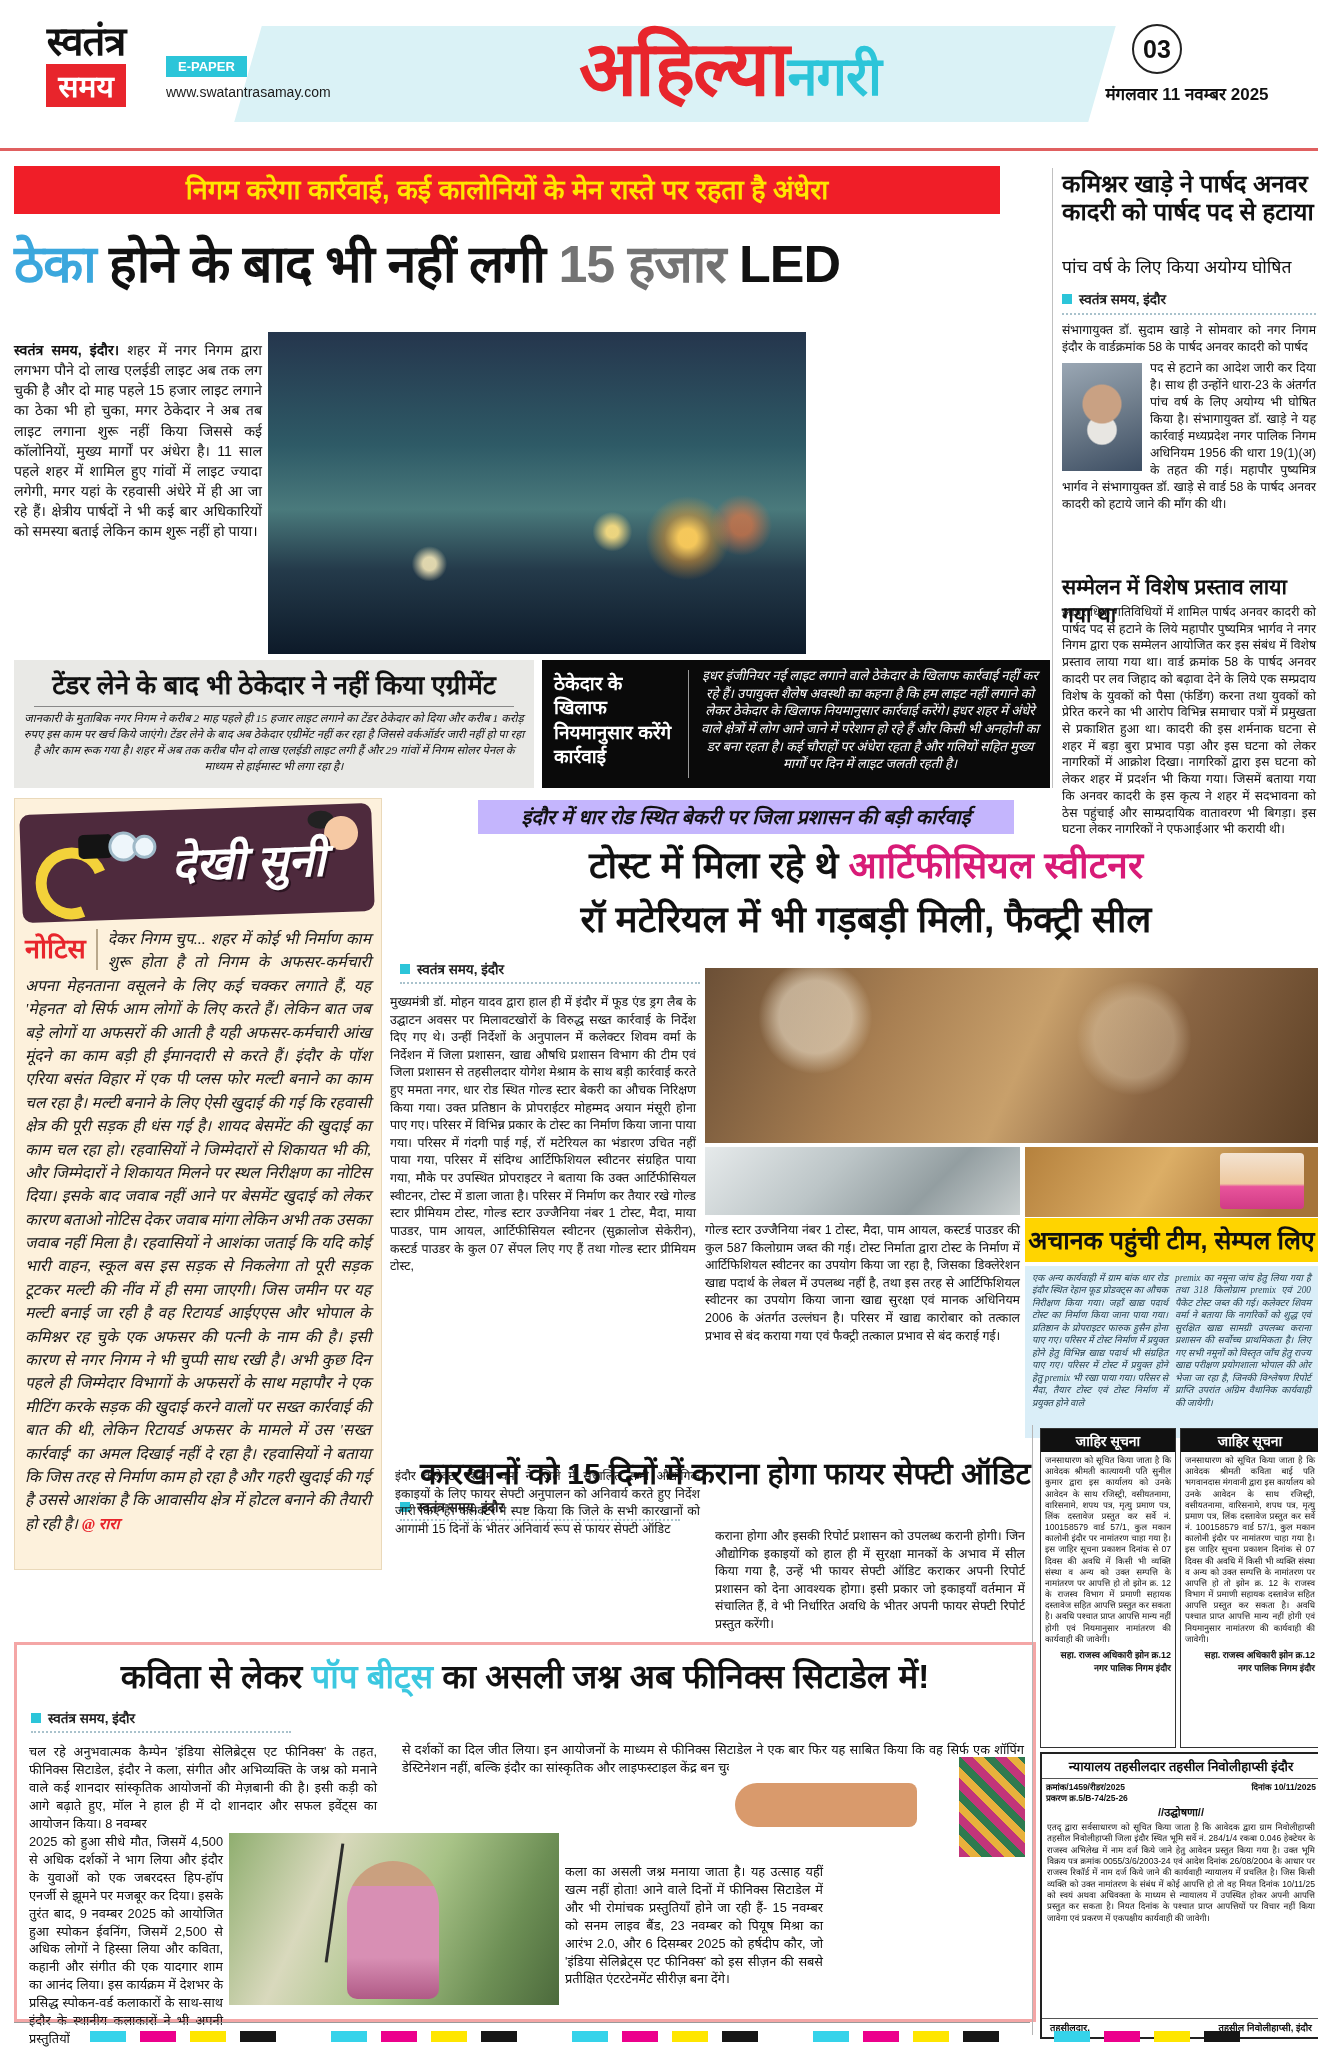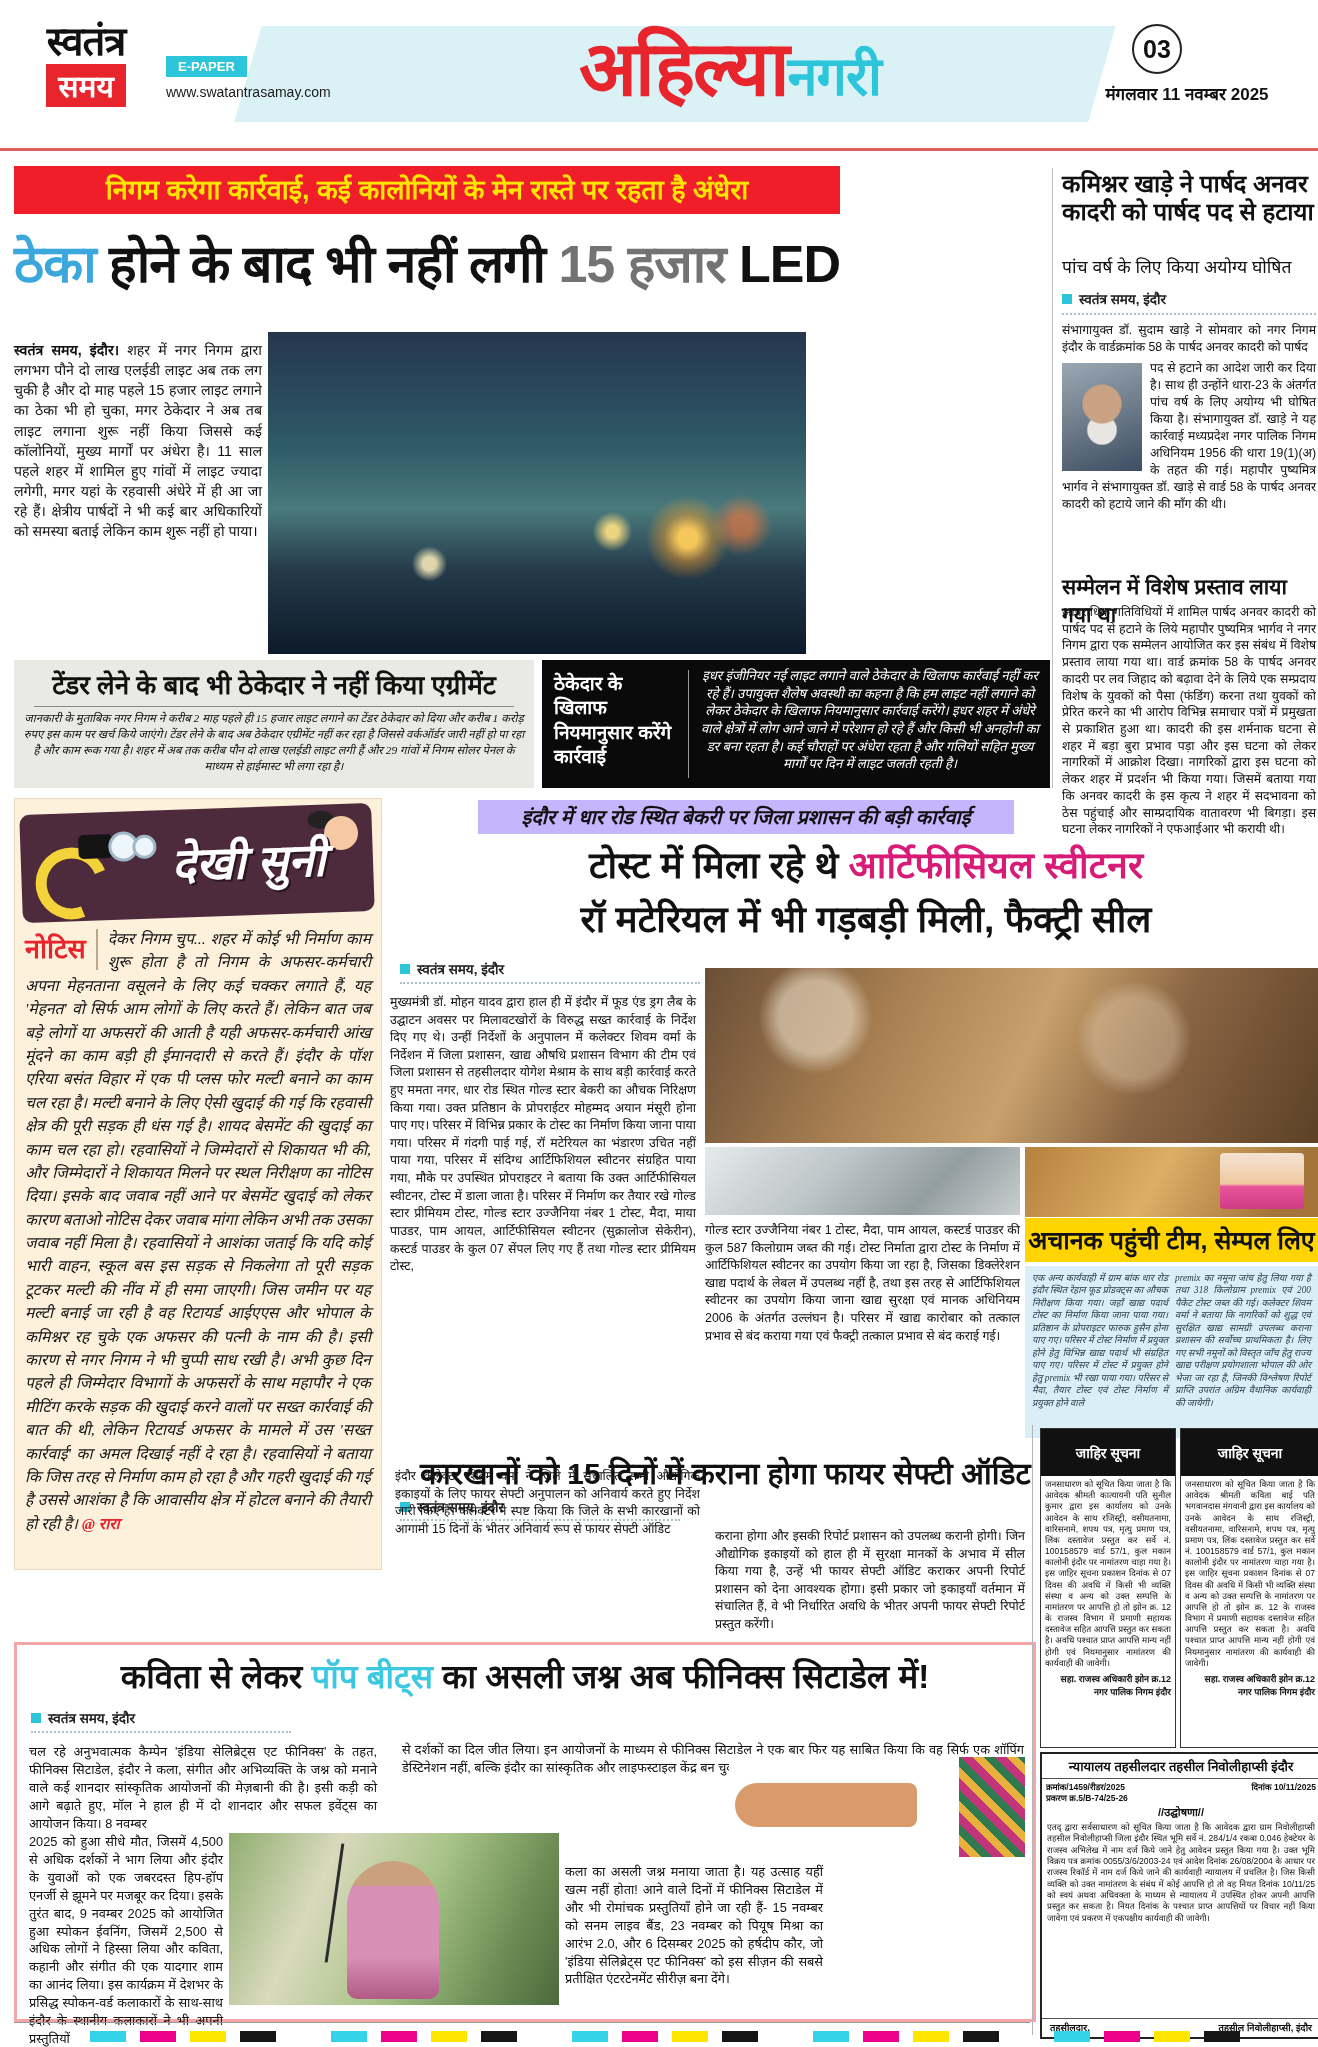--- a/index.html
+++ b/index.html
@@ -18,21 +18,21 @@
   .website{left:166px;top:84px;font-size:14px;color:#1a1a1a;}
   .main-title{left:400px;top:14px;width:660px;text-align:center;white-space:nowrap;}
   .title-red{font-size:76px;font-weight:bold;color:#e8252c;letter-spacing:-2px;}
   .title-cyan{font-size:54px;font-weight:bold;color:#2cc5d9;letter-spacing:-1px;}
   .pageno{left:1132px;top:24px;width:46px;height:46px;border:2px solid #222;border-radius:50%;
           font-size:25px;font-weight:bold;text-align:center;line-height:46px;background:#fff;}
   .dateline{left:1064px;top:82px;width:246px;font-size:17px;font-weight:bold;text-align:center;}
   .red-rule{left:0;top:148px;width:1318px;height:3px;background:#e06060;}
 
   
-  .kicker{left:14px;top:166px;width:826px;height:48px;background:#f01e28;color:#ffe600;
+  .kicker{left:14px;top:166px;width:986px;height:48px;background:#f01e28;color:#ffe600;
           font-size:27px;font-weight:bold;text-align:center;line-height:48px;white-space:nowrap;}
   .lead-head{left:14px;top:226px;width:1040px;font-size:52px;font-weight:bold;white-space:nowrap;letter-spacing:-1px;}
   .lh-blue{color:#3ba7dd;} .lh-red{color:#737373;margin-top:48px;}
   .lead-body{left:14px;top:340px;width:248px;height:314px;font-size:14.2px;line-height:1.42;}
   .lead-dateline{font-weight:bold;}
   .lead-photo{left:268px;top:332px;width:538px;height:322px;
       background:
         radial-gradient(circle at 78% 64%, rgba(255,205,90,.95) 0 2%, rgba(255,160,40,.45) 5%, transparent 9%),
         radial-gradient(circle at 64% 62%, rgba(255,225,130,.9) 0 1.5%, transparent 5%),
         radial-gradient(circle at 30% 72%, rgba(255,240,190,.85) 0 1.5%, transparent 4%),
@@ -137,21 +137,21 @@
   .hand-shape{position:absolute;left:6px;top:26px;width:182px;height:44px;background:#d99a6c;border-radius:22px 8px 8px 22px;}
   .sleeve{position:absolute;right:0;top:0;width:66px;height:100%;
       background:repeating-linear-gradient(45deg,#c2357a 0 8px,#e8b13c 8px 16px,#2f7a4f 16px 24px);}
   .px-c2b{position:absolute;left:548px;top:218px;width:258px;height:148px;font-size:12.8px;line-height:1.4;text-align:justify;}
 
   
   .vrule2{left:1032px;top:1425px;width:1px;height:610px;background:#b5b5b5;}
   .notice{border:1px solid #333;background:#fff;}
   .n1{left:1040px;top:1428px;width:134px;height:318px;}
   .n2{left:1180px;top:1428px;width:138px;height:318px;}
-  .notice-h{background:#111;color:#fff;font-size:14px;font-weight:bold;text-align:center;padding:14px 0;}
+  .notice-h{background:#111;color:#fff;font-size:14px;font-weight:bold;text-align:center;padding:2px 0;}
   .notice-b{font-size:8.6px;line-height:1.3;padding:3px 4px;text-align:justify;}
   .notice-f{font-size:9px;font-weight:bold;text-align:right;padding:0 4px;}
   .court{left:1040px;top:1752px;width:278px;height:283px;border:2px solid #222;background:#fff;}
   .court-t{font-size:13px;font-weight:bold;text-align:center;padding:3px 2px;border-bottom:1px solid #555;}
   .court-ref{display:flex;justify-content:space-between;font-size:8.5px;font-weight:bold;padding:2px 4px 0;}
   .court-case{font-size:8.5px;font-weight:bold;padding:0 4px;}
   .court-ud{font-size:11px;font-weight:bold;text-align:center;padding:1px 0;}
   .court-b{font-size:8.6px;line-height:1.32;padding:2px 5px;text-align:justify;}
   .court-f{position:absolute;bottom:3px;left:0;width:100%;display:flex;justify-content:space-between;
            font-size:9.5px;font-weight:bold;padding:0 8px;box-sizing:border-box;border-top:1px solid #555;padding-top:2px;}

